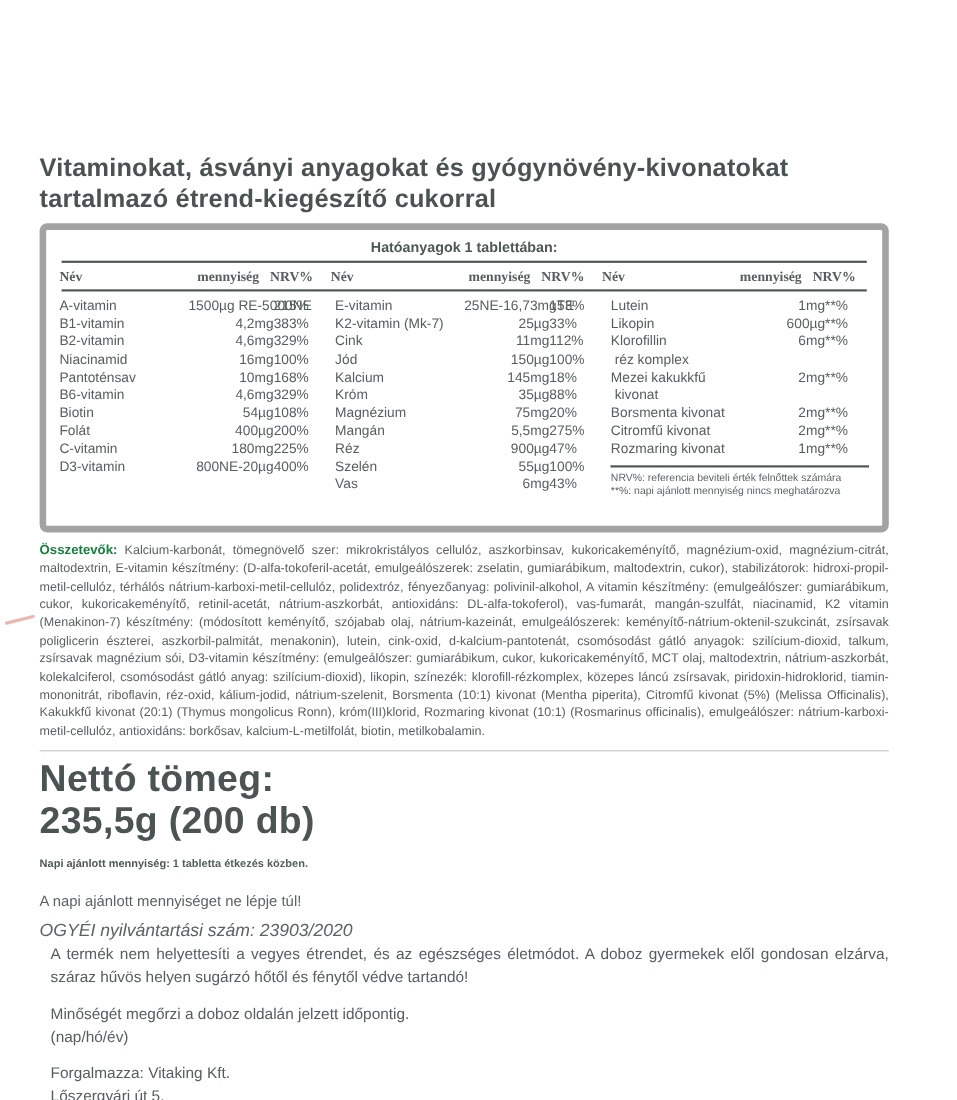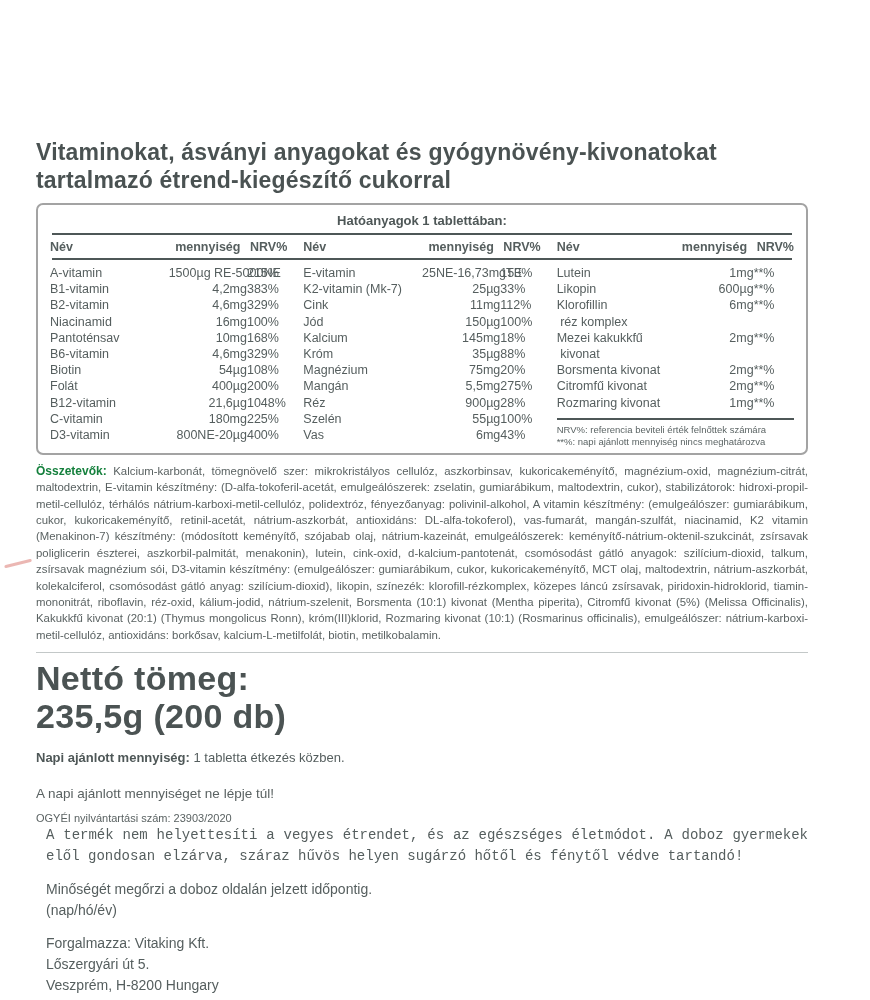--- a/index.html
+++ b/index.html
@@ -15,34 +15,34 @@
   .page { position: absolute; left: 36px; top: 138px; width: 772px; }
 
   
   .title {
     font-size: 23px; font-weight: bold; color: #4a5252;
     line-height: 28px; margin: 0 0 9px 0; letter-spacing: 0.2px;
   }
 
   
   .facts-box {
-    border: 2px solid #a3a3a3; border-radius: 7px;
-    padding: 6px 12px 4px 12px;
+    border: 6px solid #a3a3a3; border-radius: 7px;
+    padding: 6px 12px 24px 12px;
     color: #555e5e;
   }
   .caption {
     text-align: center; font-weight: bold; font-size: 13px;
     margin: 2px 0 5px 0; color: #4e5757;
   }
   .rule-thick { border: none; border-top: 2.5px solid #4e5757; margin: 0 2px 0 2px; }
 
   .groups {
     display: grid; grid-template-columns: 1fr 1fr 1fr; column-gap: 16px;
   }
-  .hdr-band { margin: 5px 0 4px 0; }
+  .hdr-band { margin: 5px 12px 4px 0; font-family: Liberation Serif, serif; }
   .hdr-group { display: grid; grid-template-columns: 50% 33% 17%; font-weight: bold; font-size: 12.5px; }
   .hdr-name { text-align: left; }
   .hdr-amt  { text-align: center; }
   .hdr-nrv  { text-align: right; }
 
   .data-band { margin-top: 5px; }
   table.nutrients { width: 100%; border-collapse: collapse; table-layout: fixed; font-size: 12.5px; }
   table.nutrients td { padding: 0; line-height: 16.2px; vertical-align: top; }
   td.c-name { white-space: pre-line; overflow: visible; }
   td.c-amt  { text-align: right; white-space: nowrap; padding-right: 13px; }
@@ -68,27 +68,27 @@
 
   .sep { border: none; border-top: 1.5px solid #c3c8c8; margin: 9px 0 0 0; }
 
   
   .bottom { display: flex; margin-top: 6px; flex-direction: column; }
   .bottom-left { width: 398px; flex: none; }
   .net-label, .net-value {
     font-size: 34px; font-weight: bold; color: #4b5353;
     margin: 0; line-height: 38px; letter-spacing: 0.3px;
   }
-  .dose { font-size: 13px; margin: 15px 0 0 0; color: #555e5e; }
+  .dose { font-size: 10px; margin: 15px 0 0 0; color: #555e5e; font-weight: bold; }
   .dose b { color: #4e5757; }
   .warn { font-size: 13.5px; margin: 21px 0 0 0; color: #5a6262; }
-  .reg  { font-size: 11px; margin: 11px 0 0 0; color: #5a6262; }
+  .reg  { font-size: 16px; margin: 11px 0 0 0; font-style: italic; color: #5a6262; }
 
   .bottom-right { flex: 1; padding-left: 10px; font-size: 14px; line-height: 21px; color: #555e5e; }
-  .notice { margin: 1px 0 0 0; text-align: justify; font-family: Liberation Mono, monospace; }
+  .notice { margin: 1px 0 0 0; text-align: justify; }
   .shelf { margin: 12px 0 0 0; white-space: pre-line; }
   .dist  { margin: 12px 0 0 0; white-space: pre-line; }
 </style>
 </head>
 <body>
 
 <div class="page">
 
   <h1 class="title">Vitaminokat, ásványi anyagokat és gyógynövény-kivonatokat tartalmazó étrend-kiegészítő cukorral</h1>
 
@@ -159,25 +159,20 @@
                 <td class="c-name">Biotin</td>
                 <td class="c-amt">54µg</td>
                 <td class="c-nrv">108%</td>
               </tr>
               <tr>
                 <td class="c-name">Folát</td>
                 <td class="c-amt">400µg</td>
                 <td class="c-nrv">200%</td>
               </tr>
               <tr>
-                <td class="c-name">B12-vitamin</td>
-                <td class="c-amt">21,6µg</td>
-                <td class="c-nrv">1048%</td>
-              </tr>
-              <tr>
                 <td class="c-name">C-vitamin</td>
                 <td class="c-amt">180mg</td>
                 <td class="c-nrv">225%</td>
               </tr>
               <tr>
                 <td class="c-name">D3-vitamin</td>
                 <td class="c-amt">800NE-20µg</td>
                 <td class="c-nrv">400%</td>
               </tr>
             </tbody>
@@ -227,21 +222,21 @@
                 <td class="c-nrv">20%</td>
               </tr>
               <tr>
                 <td class="c-name">Mangán</td>
                 <td class="c-amt">5,5mg</td>
                 <td class="c-nrv">275%</td>
               </tr>
               <tr>
                 <td class="c-name">Réz</td>
                 <td class="c-amt">900µg</td>
-                <td class="c-nrv">28%</td>
+                <td class="c-nrv">47%</td>
               </tr>
               <tr>
                 <td class="c-name">Szelén</td>
                 <td class="c-amt">55µg</td>
                 <td class="c-nrv">100%</td>
               </tr>
               <tr>
                 <td class="c-name">Vas</td>
                 <td class="c-amt">6mg</td>
                 <td class="c-nrv">43%</td>

